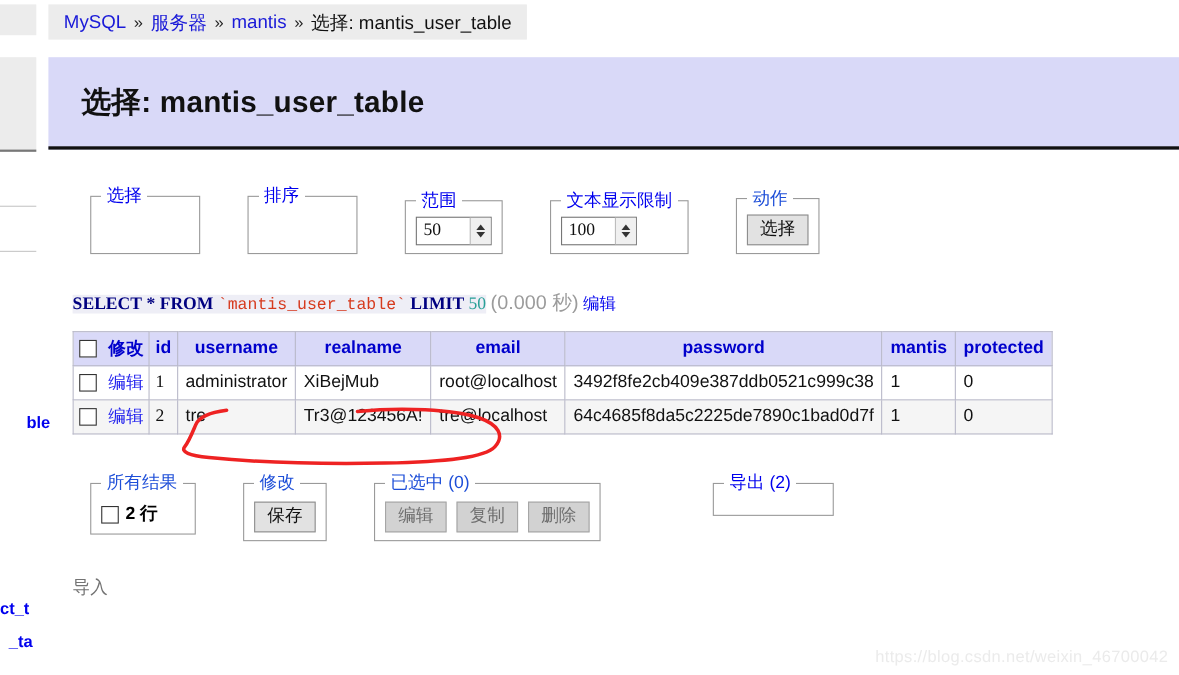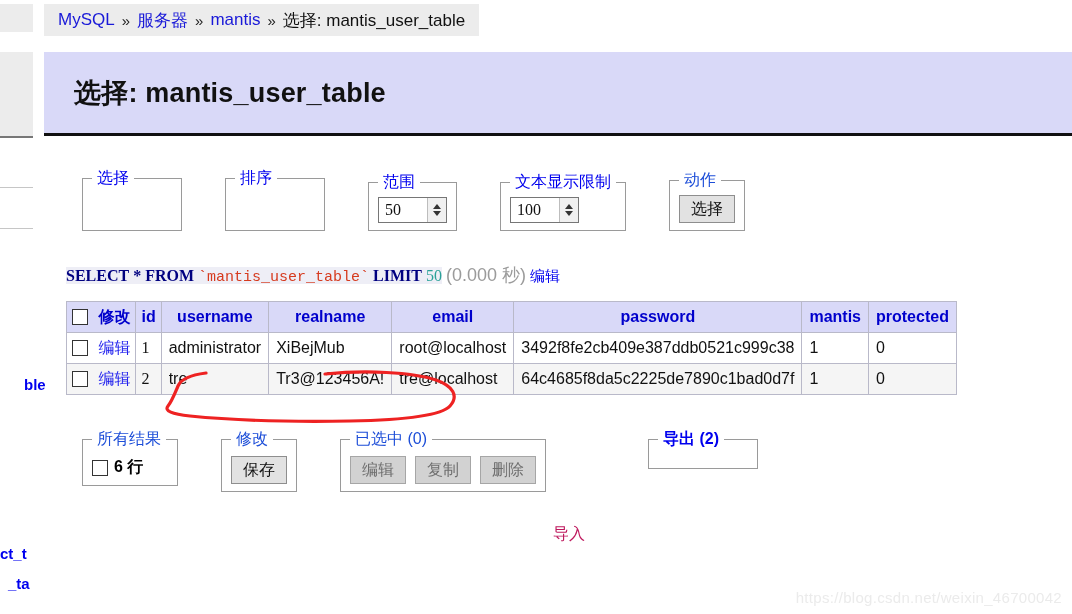--- a/index.html
+++ b/index.html
@@ -109,24 +109,24 @@
     display:inline-block; width:14px; height:14px; border:1px solid #333;
     background:#fff; vertical-align:middle;
   }
 
   
   .bottom-row { display:flex; align-items:flex-start; gap:11px; padding:18px 0 0 22px; }
   .fs-all { min-width:96px; }
   .fs-all .inner { display:flex; align-items:center; gap:6px; font-size:16px; font-weight:bold; padding-top:3px; }
   .fs-mod .inner { padding-top:2px; }
   .fs-sel2 .inner { display:flex; gap:9px; padding-top:2px; }
-  .fs-exp { min-width:110px; height:40px;font-weight:bold; }
+  .fs-exp { min-width:110px; height:40px; }
   .spacer-x { width:48px; }
 
-  .imp-link { display:block; padding:16px 0 0 22px; font-size:16px; color:#be185d; text-decoration:none;text-align:center; }
+  .imp-link { display:block; padding:16px 0 0 22px; font-size:16px; color:#737373; text-decoration:none; }
 
   
   .annot { position:absolute; left:150px; top:368px; pointer-events:none; }
 
   .watermark {
     position:absolute; right:10px; bottom:8px;
     color:#ebebeb; font-size:15px; letter-spacing:.3px;
   }
 </style>
 </head>
@@ -259,21 +259,21 @@
         </tbody>
       </table>
     </div>
 
     <div class="bottom-row">
 
       <fieldset class="fs fs-all">
         <legend class="dark">所有结果</legend>
         <div class="inner">
           <span class="cbx"></span>
-          <span>6 行</span>
+          <span>2 行</span>
         </div>
       </fieldset>
 
       <fieldset class="fs fs-mod">
         <legend class="dark">修改</legend>
         <div class="inner">
           <button class="btn">保存</button>
         </div>
       </fieldset>
 

